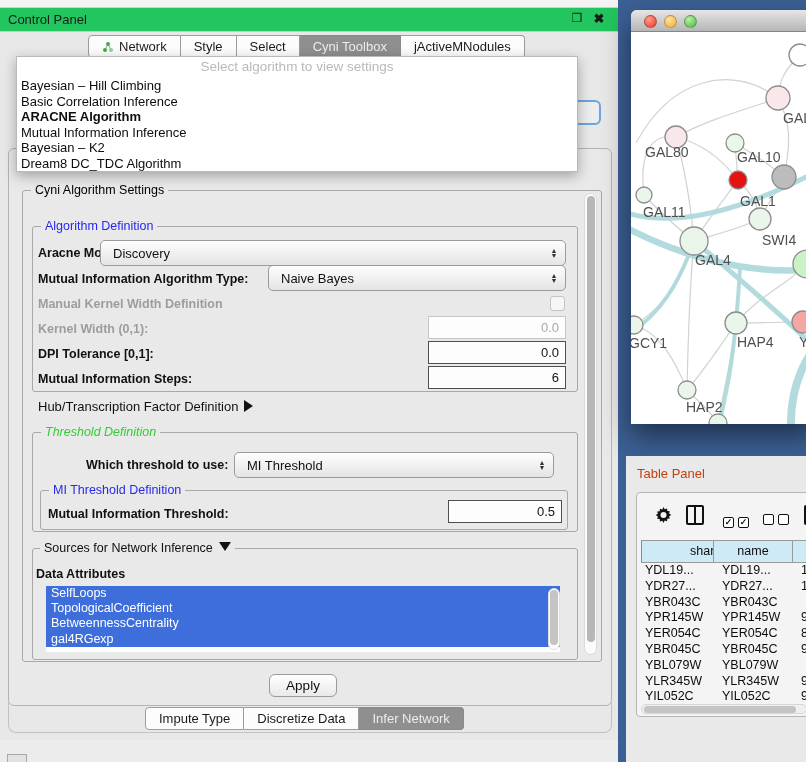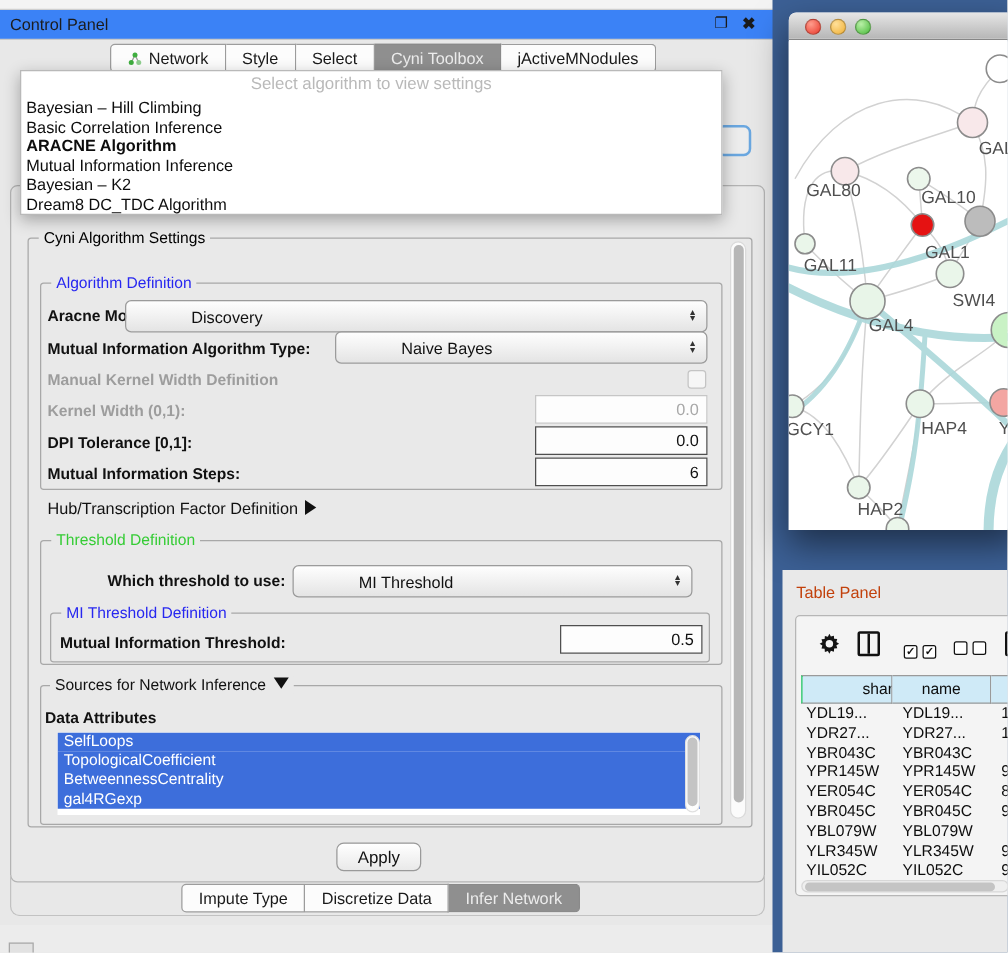--- a/index.html
+++ b/index.html
@@ -4,21 +4,21 @@
 <style>
   * { margin:0; padding:0; box-sizing:border-box; }
   html,body { width:806px; height:762px; }
   body { font-family:"Liberation Sans", sans-serif; background:#ececec; overflow:hidden; }
   #root { position:relative; width:806px; height:762px; overflow:hidden; background:#ececec; }
   .abs { position:absolute; }
 
   
   #cp-region { position:absolute; left:0; top:0; width:620px; height:740px; background:#e8e8e8; }
   #cp-topstrip { position:absolute; left:0; top:0; width:620px; height:8px; background:#f4f4f4; border-bottom:1px solid #cfcfcf; }
-  #cp-titlebar { position:absolute; left:0; top:8px; width:620px; height:24px; background:#3b82f6; border-bottom:1px solid #c9c9c9;padding-left:24px; }
+  #cp-titlebar { position:absolute; left:0; top:8px; width:620px; height:24px; background:#22c55e; border-bottom:1px solid #c9c9c9;padding-left:24px; }
   #cp-title { position:absolute; left:8px; top:4px; font-size:13px; color:#1c1c1c; }
   .winbtn { position:absolute; top:3px; width:18px; height:18px; text-align:center; font-size:13px; color:#1a1a1a; cursor:default; }
   #cp-float { right:34px; font-size:12px; }
   #cp-close { right:12px; font-weight:bold; }
 
   
   .seg { position:absolute; display:flex; height:23px; }
   .seg .tab { display:flex; align-items:center; gap:5px; border:1px solid #9c9c9c; border-left:none;
               background:#fcfcfc; padding:0 13px; font-size:13px; color:#1a1a1a; white-space:nowrap; }
   .seg .tab:first-child { border-left:1px solid #9c9c9c; border-radius:4px 0 0 4px; }
@@ -46,21 +46,21 @@
   
   .groupbox { position:absolute; border:1px solid #a8a8a8; border-radius:3px; }
   .grouplabel { position:absolute; top:-8px; left:8px; background:#e9e9e9; padding:0 4px; font-size:12.5px; white-space:nowrap; }
   .lbl-blue { color:#2727f0; }
   .lbl-green { color:#35cc35; }
   .boldlabel { position:absolute; font-weight:bold; font-size:12.5px; color:#111; white-space:nowrap; }
   .graylabel { position:absolute; font-weight:bold; font-size:12.5px; color:#9d9d9d; white-space:nowrap; }
 
   .combo { position:absolute; height:26px; border:1px solid #9b9b9b; border-radius:5px;
            background:linear-gradient(#fefefe,#e4e4e4); display:flex; align-items:center; font-size:13px; color:#111; }
-  .combo .cval { padding-left:12px; flex:1;margin-left:40px; }
+  .combo .cval { padding-left:12px; flex:1; }
   .combo .arrows { width:22px; text-align:center; font-size:7px; line-height:5px; color:#333; }
 
   .field { position:absolute; height:23px; background:#fdfdfd; border:1px solid #c6c6c6;
            font-size:13px; text-align:right; padding:3px 6px 0 0; color:#111; }
   .field.strong { border:1.5px solid #4f4f4f; }
   .field.disabled { color:#a8a8a8; }
 
   .checkbox { position:absolute; width:15px; height:15px; border:1.5px solid #c4c4c4; border-radius:3px; background:#f6f6f6; }
 
   .tri-right { display:inline-block; width:0; height:0; border-left:9px solid #111; border-top:6px solid transparent; border-bottom:6px solid transparent; vertical-align:-1px; margin-left:6px; }
@@ -198,21 +198,21 @@
     <div class="boldlabel" style="left:38px; top:347px;">DPI Tolerance [0,1]:</div>
     <div class="field strong" style="left:428px; top:341px; width:138px;">0.0</div>
 
     <div class="boldlabel" style="left:38px; top:372px;">Mutual Information Steps:</div>
     <div class="field strong" style="left:428px; top:366px; width:138px;">6</div>
 
     <div class="abs" style="left:38px; top:399px; font-size:13px; color:#111;">
       <span>Hub/Transcription Factor Definition</span><span class="tri-right"></span>
     </div>
 
-    <div class="groupbox" style="left:32px; top:432px; width:546px; height:100px;">
+    <div class="groupbox" style="left:32px; top:432px; width:546px; height:100px;font-style:italic;">
       <span class="grouplabel lbl-green">Threshold Definition</span>
     </div>
     <div class="boldlabel" style="left:86px; top:458px;">Which threshold to use:</div>
     <div class="combo" style="left:234px; top:452px; width:320px;">
       <span class="cval">MI Threshold</span>
       <span class="arrows">▲<br>▼</span>
     </div>
 
     <div class="groupbox" style="left:40px; top:490px; width:528px; height:40px;">
       <span class="grouplabel lbl-blue">MI Threshold Definition</span>

